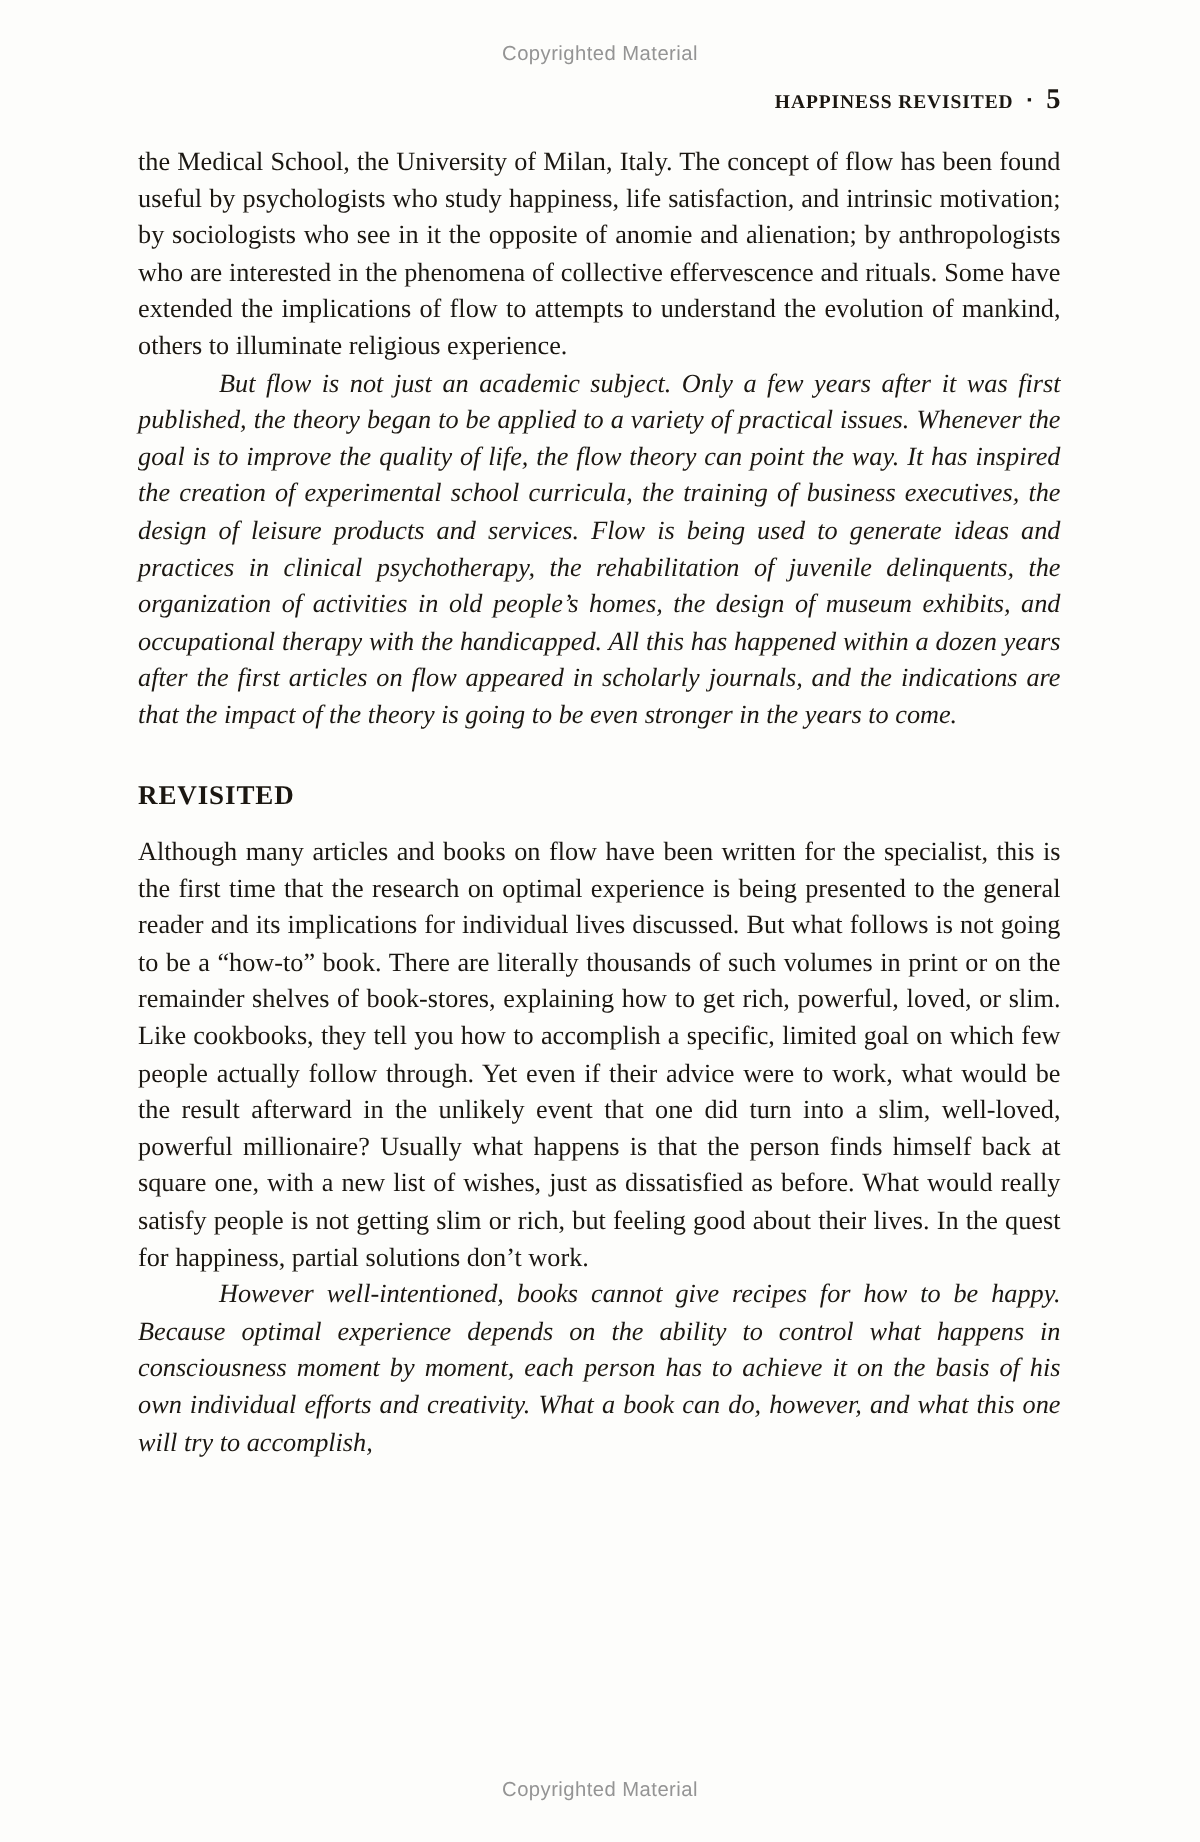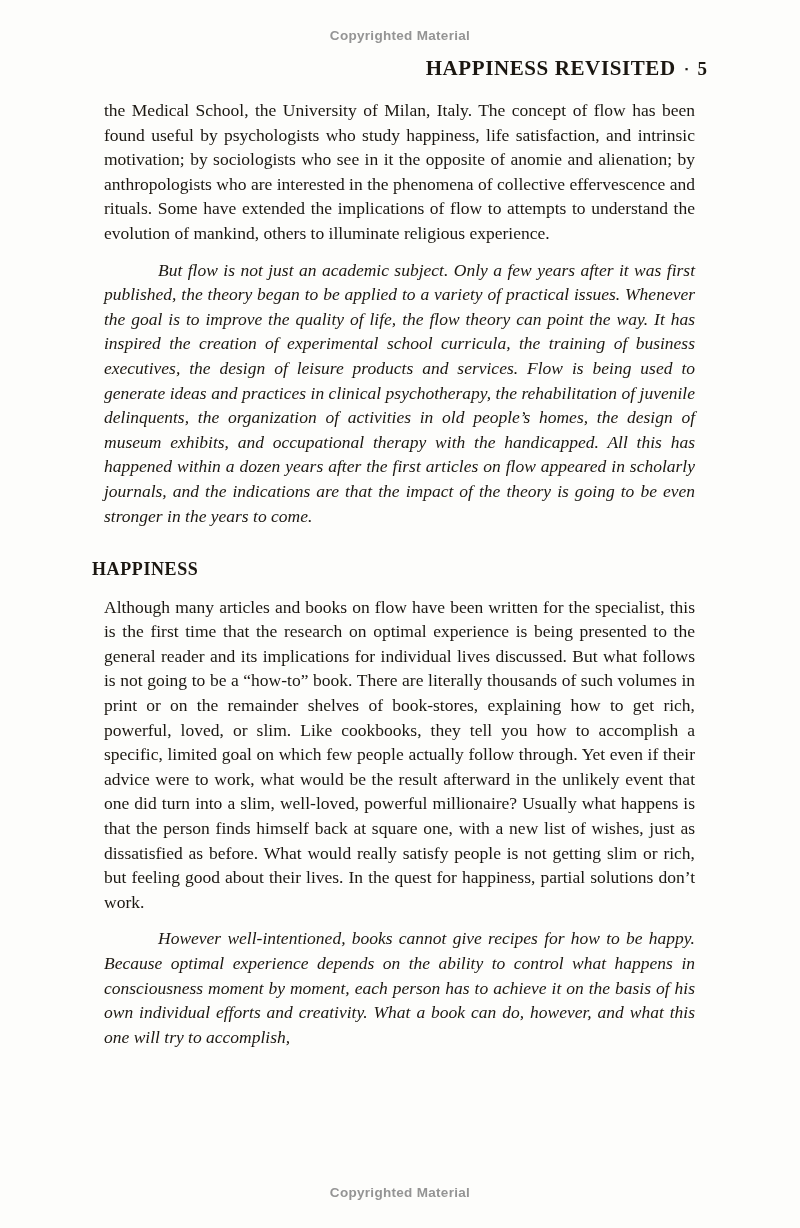--- a/index.html
+++ b/index.html
@@ -11,58 +11,58 @@
     font-family: "Liberation Serif", "DejaVu Serif", serif;
     color: #1b1711;
     position: relative;
     overflow: hidden;
   }
   .copyright {
     text-align: center;
     color: #949494;
     font-family: "Liberation Sans", "DejaVu Sans", sans-serif;
     font-size: 13.5px;
-    font-weight: 700;
+    font-weight: 400;
     letter-spacing: 0.3px;
   }
   .copyright.top { padding-top: 28px; }
   .copyright.bottom {
     position: absolute;
     bottom: 28px;
     left: 0;
     right: 0;
   }
   .page-inner {
     margin: 0 93px 0 92px; 
   }
   .running-head {
     text-align: right;
     font-weight: bold;
     font-size: 15.5px;
     letter-spacing: 0.6px;
     margin-top: 13px;
     white-space: nowrap;
   }
-  .running-head .chapter { font-size: 21px; }
+  .running-head .chapter { font-size: 13px; }
   .running-head .sq {
     font-size: 9px;
     vertical-align: 3px;
     margin: 0 9px 0 9px;
   }
   .running-head .pageno {
     font-size: 19px;
     letter-spacing: 0;
   }
   .body-text {
     margin-top: 17px;
     font-size: 17.5px;
     line-height: 24.6px;
     text-align: justify;
   }
-  .body-text p { margin: 12px; }
+  .body-text p { margin: 0; }
   .body-text p.indent { text-indent: 54px; font-style: italic; }
   h2.section {
     font-size: 18px;
     font-weight: bold;
     letter-spacing: 0.6px;
     margin: 29px 0 13px 0;
     text-align: left;
   }
 </style>
 </head>
@@ -74,21 +74,21 @@
 
   <div class="page-inner">
 
     <div class="running-head">
       <span class="chapter">HAPPINESS REVISITED</span><span class="sq">▪</span><span class="pageno">5</span>
     </div>
 
     <div class="body-text">
       <p>the Medical School, the University of Milan, Italy. The concept of flow has been found useful by psychologists who study happiness, life satisfaction, and intrinsic motivation; by sociologists who see in it the opposite of anomie and alienation; by anthropologists who are interested in the phenomena of collective effervescence and rituals. Some have extended the implications of flow to attempts to understand the evolution of mankind, others to illuminate religious experience.</p>
       <p class="indent">But flow is not just an academic subject. Only a few years after it was first published, the theory began to be applied to a variety of practical issues. Whenever the goal is to improve the quality of life, the flow theory can point the way. It has inspired the creation of experimental school curricula, the training of business executives, the design of leisure products and services. Flow is being used to generate ideas and practices in clinical psychotherapy, the rehabilitation of juvenile delinquents, the organization of activities in old people’s homes, the design of museum exhibits, and occupational therapy with the handicapped. All this has happened within a dozen years after the first articles on flow appeared in scholarly journals, and the indications are that the impact of the theory is going to be even stronger in the years to come.</p>
-      <h2 class="section">HAPPINESS</h2>
+      <h2 class="section">REVISITED</h2>
       <p>Although many articles and books on flow have been written for the specialist, this is the first time that the research on optimal experience is being presented to the general reader and its implications for individual lives discussed. But what follows is not going to be a “how-to” book. There are literally thousands of such volumes in print or on the remainder shelves of book-stores, explaining how to get rich, powerful, loved, or slim. Like cookbooks, they tell you how to accomplish a specific, limited goal on which few people actually follow through. Yet even if their advice were to work, what would be the result afterward in the unlikely event that one did turn into a slim, well-loved, powerful millionaire? Usually what happens is that the person finds himself back at square one, with a new list of wishes, just as dissatisfied as before. What would really satisfy people is not getting slim or rich, but feeling good about their lives. In the quest for happiness, partial solutions don’t work.</p>
       <p class="indent">However well-intentioned, books cannot give recipes for how to be happy. Because optimal experience depends on the ability to control what happens in consciousness moment by moment, each person has to achieve it on the basis of his own individual efforts and creativity. What a book can do, however, and what this one will try to accomplish,</p>
     </div>
 
   </div>
 
   <div class="copyright bottom">Copyrighted Material</div>
 
 </div>
 

